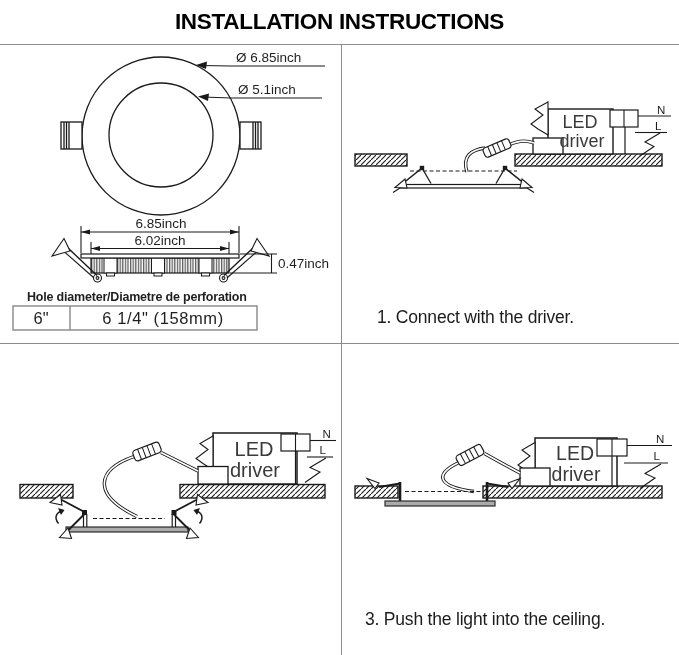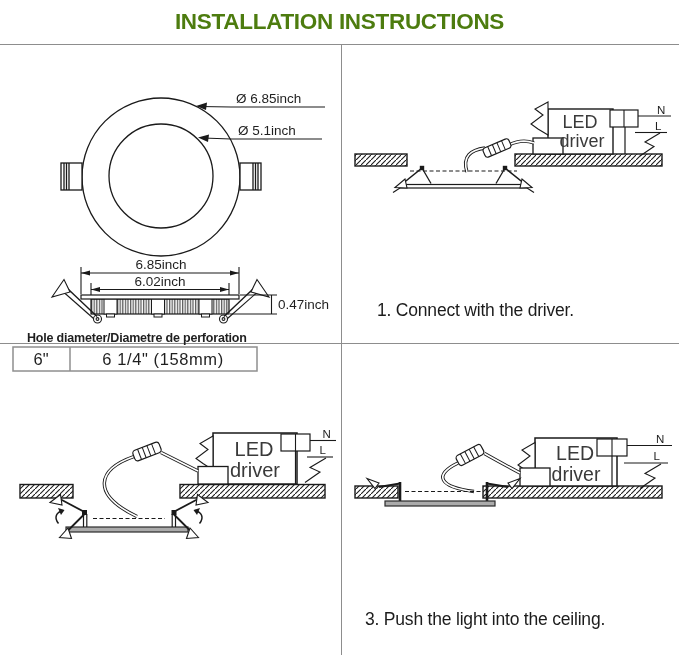--- a/index.html
+++ b/index.html
@@ -1,38 +1,38 @@
 <!DOCTYPE html>
 <html><head>
 <meta charset="utf-8">
 <style>
   html,body{margin:0;padding:0;background:#fff;}
   .page{position:relative;width:679px;height:655px;background:#ffffff;
         font-family:"Liberation Sans",sans-serif;color:#222;overflow:hidden;}
   .title{position:absolute;left:0;top:0;width:679px;height:43px;
          display:flex;align-items:center;justify-content:center;
-         font-weight:bold;font-size:22.5px;letter-spacing:-0.3px;color:#4d7c0f;}
+         font-weight:bold;font-size:22.5px;letter-spacing:-0.3px;color:#000000;}
   .gridline{position:absolute;background:#8d8d8d;}
   .panel{position:absolute;}
   .caption{position:absolute;font-size:17.5px;letter-spacing:-0.2px;color:#1c1c1c;white-space:nowrap;}
   svg text{font-family:"Liberation Sans",sans-serif;fill:#1f1f1f;}
   .drv-label{fill:#3a3a3a;}
 </style>
 </head>
 <body>
 
 <div class="page">
 
   <div class="title">INSTALLATION INSTRUCTIONS</div>
 
   <div class="gridline" style="left:0;top:44px;width:679px;height:1px;"></div>
   <div class="gridline" style="left:0;top:343px;width:679px;height:1px;"></div>
   <div class="gridline" style="left:341px;top:44px;width:1px;height:611px;"></div>
 
-  <section class="panel" style="left:0;top:45px;width:341px;height:298px;margin-top:41px;">
+  <section class="panel" style="left:0;top:45px;width:341px;height:298px;">
     <svg width="341" height="298" viewBox="0 0 341 298">
       <defs>
         <pattern id="fins" width="2.6" height="15" patternUnits="userSpaceOnUse">
           <line x1="0.7" y1="0" x2="0.7" y2="15" stroke="#1a1a1a" stroke-width="0.9"></line>
         </pattern>
       </defs>
 
       <g stroke="#1a1a1a" fill="none" stroke-width="1.3">
         <circle cx="161" cy="91" r="79"></circle>
         <circle cx="161" cy="90" r="52"></circle>
@@ -178,21 +178,21 @@
             <polygon points="191,142.5 181,134 179,143" fill="#fff" stroke-width="1.1"></polygon>
             <rect x="161.8" y="120.8" width="4.4" height="4.4" fill="#1a1a1a" stroke="none"></rect>
           </g>
         </g>
       </g>
       <text class="drv-label" x="239" y="83" text-anchor="middle" font-size="18">LED</text>
       <text class="drv-label" x="241" y="102" text-anchor="middle" font-size="18">driver</text>
       <text x="316" y="68.5" font-size="11.5">N</text>
       <text x="314" y="84.5" font-size="11.5">L</text>
     </svg>
-    <div class="caption" style="left:36px;top:255px;">1. Connect with the driver.</div>
+    <div class="caption" style="left:36px;top:262px;">1. Connect with the driver.</div>
   </section>
 
   <section class="panel" style="left:0;top:344px;width:341px;height:311px;">
     <svg width="341" height="311" viewBox="0 0 341 311">
       <defs>
         <pattern id="hatch-b" width="5" height="5" patternUnits="userSpaceOnUse">
           <path d="M-1,6 L6,-1" stroke="#1a1a1a" stroke-width="1.1"></path>
         </pattern>
       </defs>
       <g stroke="#1a1a1a" fill="none" stroke-width="1.3">

